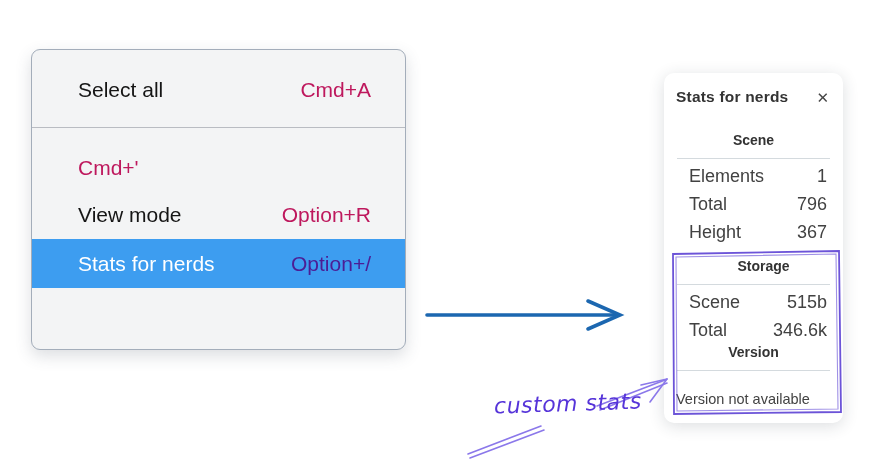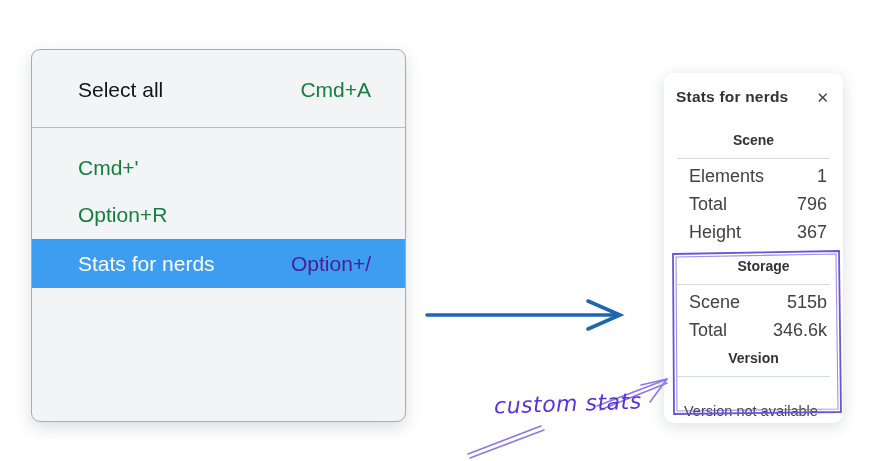--- a/index.html
+++ b/index.html
@@ -3,31 +3,31 @@
 <meta charset="utf-8">
 <style>
   html,body{margin:0;padding:0;}
   body{
     width:873px;height:461px;position:relative;overflow:hidden;
     background:#ffffff;font-family:"Liberation Sans",sans-serif;
   }
 
   
   .menu{
-    position:absolute;left:31px;top:49px;width:375px;height:373px;
+    position:absolute;left:31px;top:49px;width:375px;height:301px;
     background:#f3f4f5;border:1px solid #a3adba;border-radius:9px;
     box-shadow:0 6px 16px rgba(60,70,90,.18);
     box-sizing:border-box;overflow:hidden;
   }
   .menu-item{
     display:flex;justify-content:space-between;align-items:center;
     height:43px;padding:0 34px 0 46px;
     font-size:21px;color:#151515;cursor:default;
   }
-  .mi-shortcut{color:#15803d;}
+  .mi-shortcut{color:#be185d;}
   .menu-item.first{margin-top:18px;}
   .menu-divider{height:1px;background:#b9bcc2;margin-top:16px;}
   .menu-item.g2-first{margin-top:18px;}
   .menu-item.gap4{margin-top:4px;}
   .menu-item.highlighted{
     margin-top:3px;height:49px;background:#3d9df0;color:#ffffff;
   }
   .menu-item.highlighted .mi-shortcut{color:#4c1d95;}
 
   
@@ -42,27 +42,27 @@
   .sp-title{font-weight:bold;font-size:15.5px;color:#333333;letter-spacing:.2px;}
   .sp-close{
     font-size:15px;color:#474747;line-height:1;cursor:pointer;
     background:none;border:none;padding:2px;font-family:inherit;
   }
   .sp-heading{
     text-align:center;font-weight:bold;font-size:14px;color:#333333;height:17px;
   }
   .sp-heading.scene{margin-top:25px;}
   .sp-heading.storage{margin-top:12px;padding-left:20px;}
-  .sp-heading.version{margin-top:6px;}
+  .sp-heading.version{}
   .sp-divider{height:1px;background:#d4dade;margin:9px 1px 3px;}
   .sp-row{
     display:flex;justify-content:space-between;align-items:center;
     height:28px;padding:0 4px 0 13px;font-size:18px;color:#424242;
   }
-  .sp-note{margin-top:26px;padding-left:8px;font-size:14.5px;color:#424242;}
+  .sp-note{margin-top:20px;padding-left:0;font-size:14.5px;color:#424242;}
 
   
   .annotation-label{
     position:absolute;left:494px;top:391px;
     font-family:"DejaVu Sans",sans-serif;font-style:italic;
     font-size:22px;color:#5634d9;letter-spacing:.5px;
     transform:rotate(-2deg);white-space:nowrap;z-index:3;
   }
 
   
@@ -77,20 +77,21 @@
 <div class="menu">
   <div class="menu-item first">
     <span class="mi-label">Select all</span>
     <span class="mi-shortcut">Cmd+A</span>
   </div>
   <div class="menu-divider"></div>
   <div class="menu-item g2-first">
     <span class="mi-shortcut">Cmd+'</span>
   </div>
   <div class="menu-item gap4">
+    <span class="mi-label">View mode</span>
     <span class="mi-shortcut">Option+R</span>
   </div>
   <div class="menu-item highlighted">
     <span class="mi-label">Stats for nerds</span>
     <span class="mi-shortcut">Option+/</span>
   </div>
 </div>
 
 <div class="stats-panel">
   <div class="sp-header">

